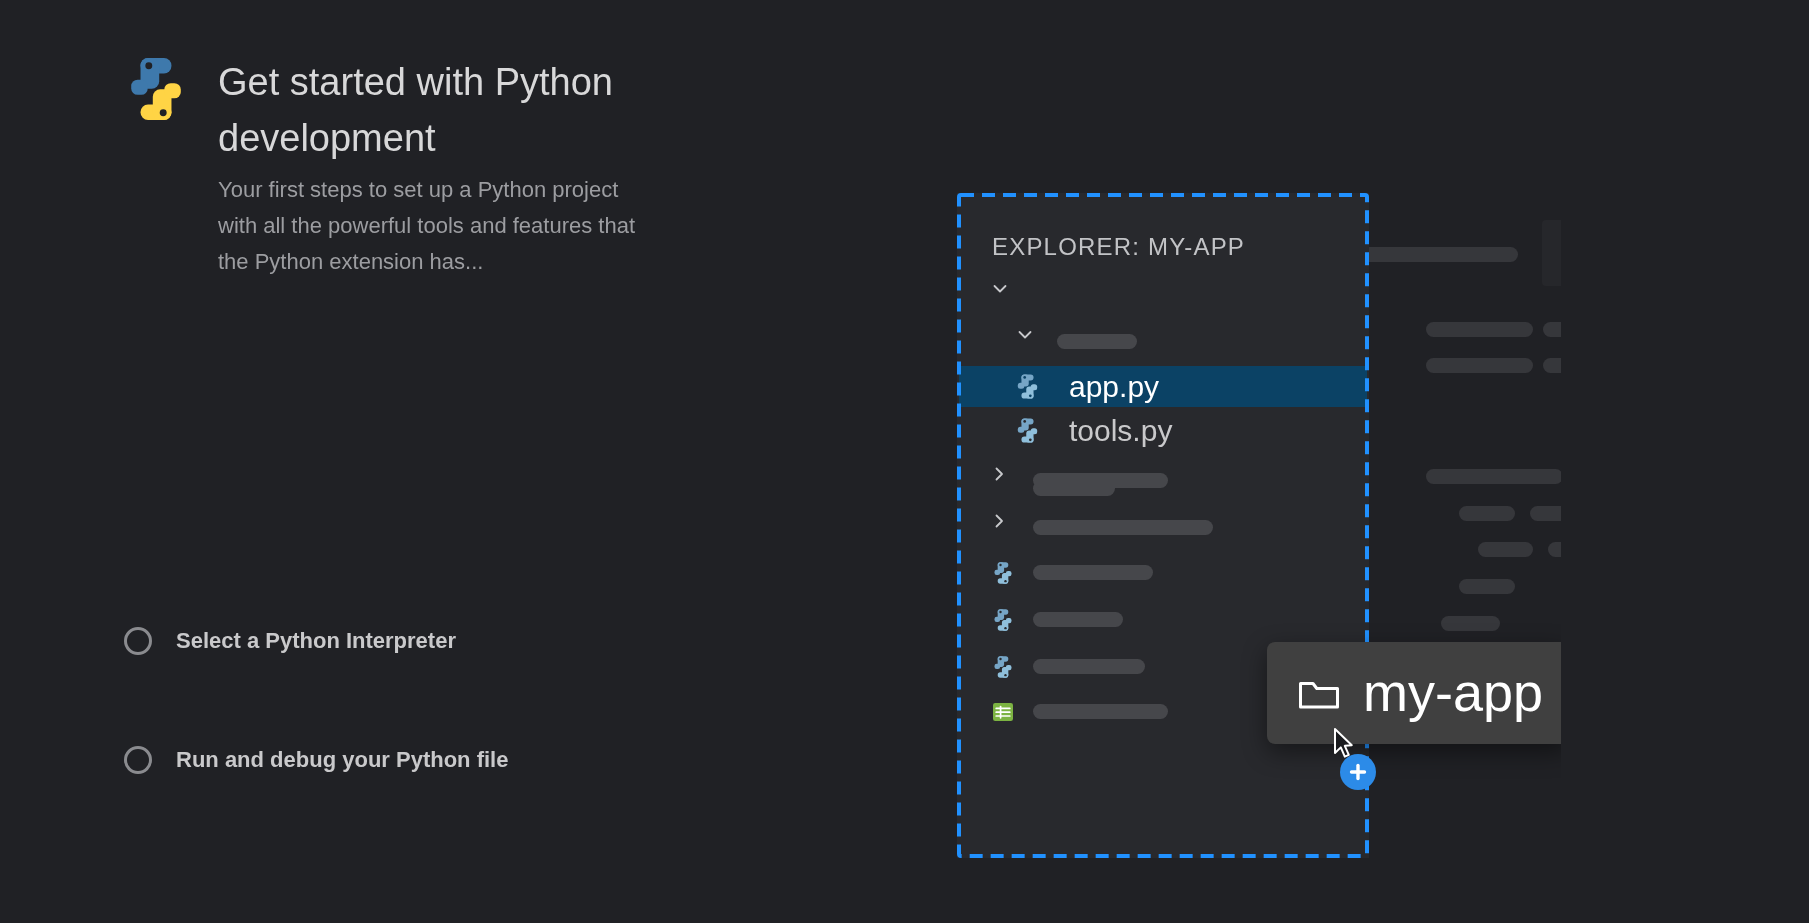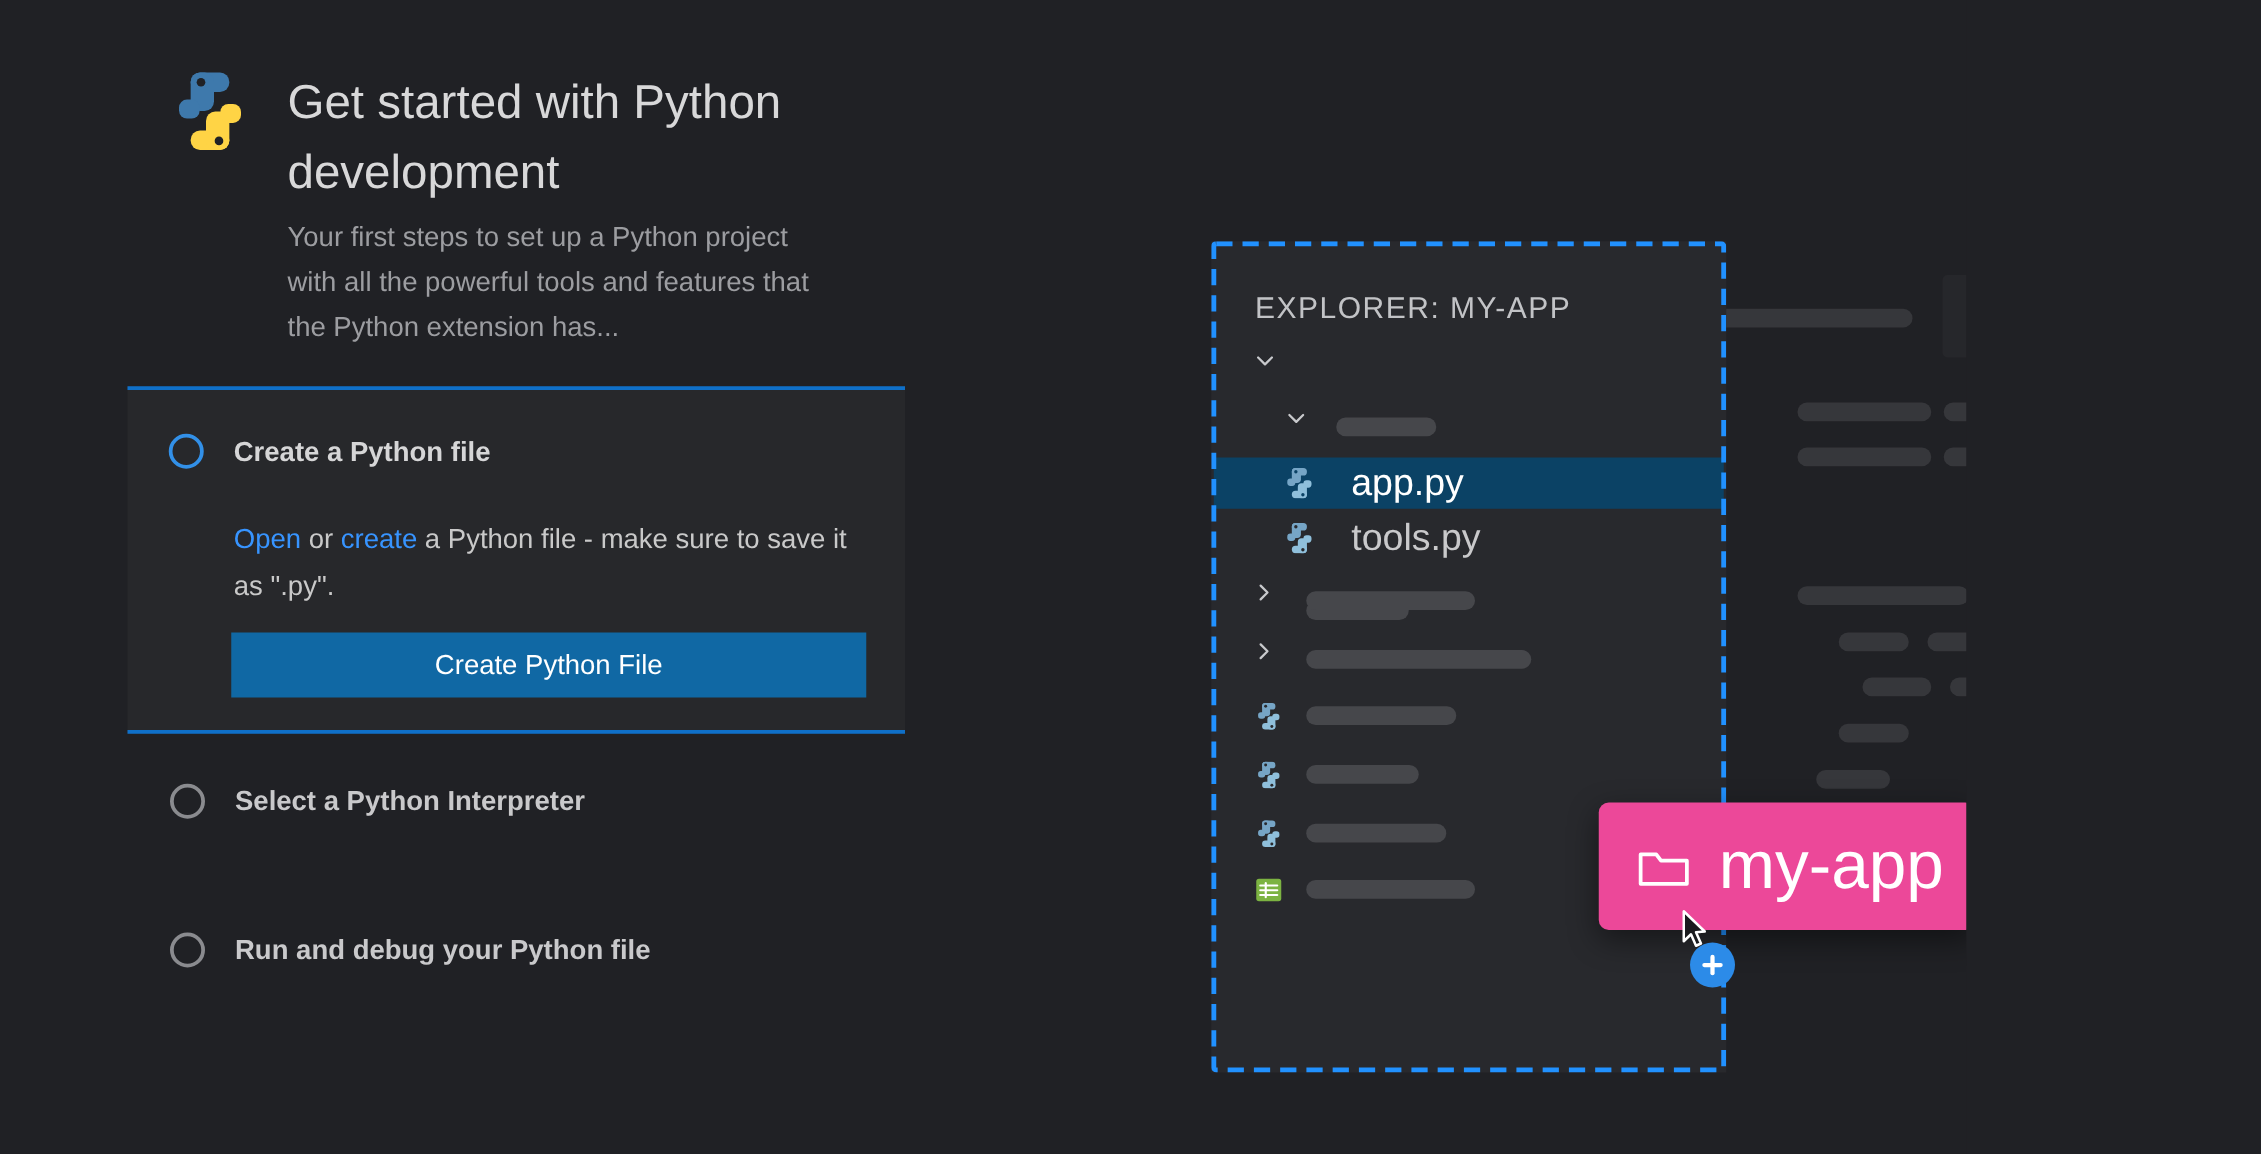--- a/index.html
+++ b/index.html
@@ -18,21 +18,20 @@
     --radio:#8A8B8F;
     --text-bright:#D8D8D9;
     --text-dim:#9C9DA1;
     --text-label:#C9C9CB;
   }
   html,body{margin:0;padding:0;background:var(--bg);}
   .stage{
     position:relative;width:1561px;height:923px;overflow:hidden;
     background:var(--bg);
     font-family:"Liberation Sans", sans-serif;
-    margin-left:12px;
     -webkit-font-smoothing:antialiased;
   }
   
   .logo{position:absolute;left:124px;top:56px;width:64px;height:66px;}
   .title{
     position:absolute;left:218px;top:54px;width:470px;margin:0;
     font-size:38px;font-weight:400;line-height:56px;color:var(--text-bright);
   }
   .subtitle{
     position:absolute;left:218px;top:172px;width:442px;margin:0;
@@ -85,21 +84,21 @@
   .pyicon{position:absolute;}
   .hl-row{position:absolute;left:2px;top:173px;width:408px;height:41px;background:var(--select-row);}
   .file-label{
     position:absolute;left:112px;height:41px;line-height:41px;
     font-size:30px;color:var(--text-label);white-space:nowrap;
   }
   .file-label.selected{color:#FFFFFF;}
   
   .drag-tip{
     position:absolute;left:1267px;top:642px;width:301px;height:102px;
-    background:#ec4899;border-radius:8px;z-index:5;
+    background:#404040;border-radius:8px;z-index:5;
     box-shadow:0 8px 24px rgba(0,0,0,.45);
   }
   .drag-tip .folder{position:absolute;left:30px;top:34px;}
   .drag-label{
     position:absolute;left:96px;top:0;height:102px;line-height:100px;
     font-size:54px;color:#FFFFFF;white-space:nowrap;
   }
   .cursor{position:absolute;left:1332px;top:727px;z-index:7;}
   .add-badge{
     position:absolute;left:1340px;top:754px;width:36px;height:36px;border-radius:50%;
@@ -145,26 +144,20 @@
     </defs>
   </svg>
 
   <svg class="logo" viewBox="0 0 24 24" style="--pt:#3E79AC;--pb:#FFD445;--eye:#202125">
     <use href="#pylogo"></use>
   </svg>
 
   <h1 class="title">Get started with Python development</h1>
   <p class="subtitle">Your first steps to set up a Python project with all the powerful tools and features that the Python extension has...</p>
 
-  <div class="step-card">
-    <div class="radio active"></div>
-    <div class="step-title">Create a Python file</div>
-    <p class="step-desc"><a>Open</a><span> or </span><a>create</a><span> a Python file - make sure to save it as ".py".</span></p>
-    <button class="create-btn">Create Python File</button>
-  </div>
 
   <div class="step-row" style="top:746px;">
     <div class="radio"></div>
     <div class="step-title">Run and debug your Python file</div>
   </div>
   <div class="step-row" style="top:627px;">
     <div class="radio"></div>
     <div class="step-title">Select a Python Interpreter</div>
   </div>
 

